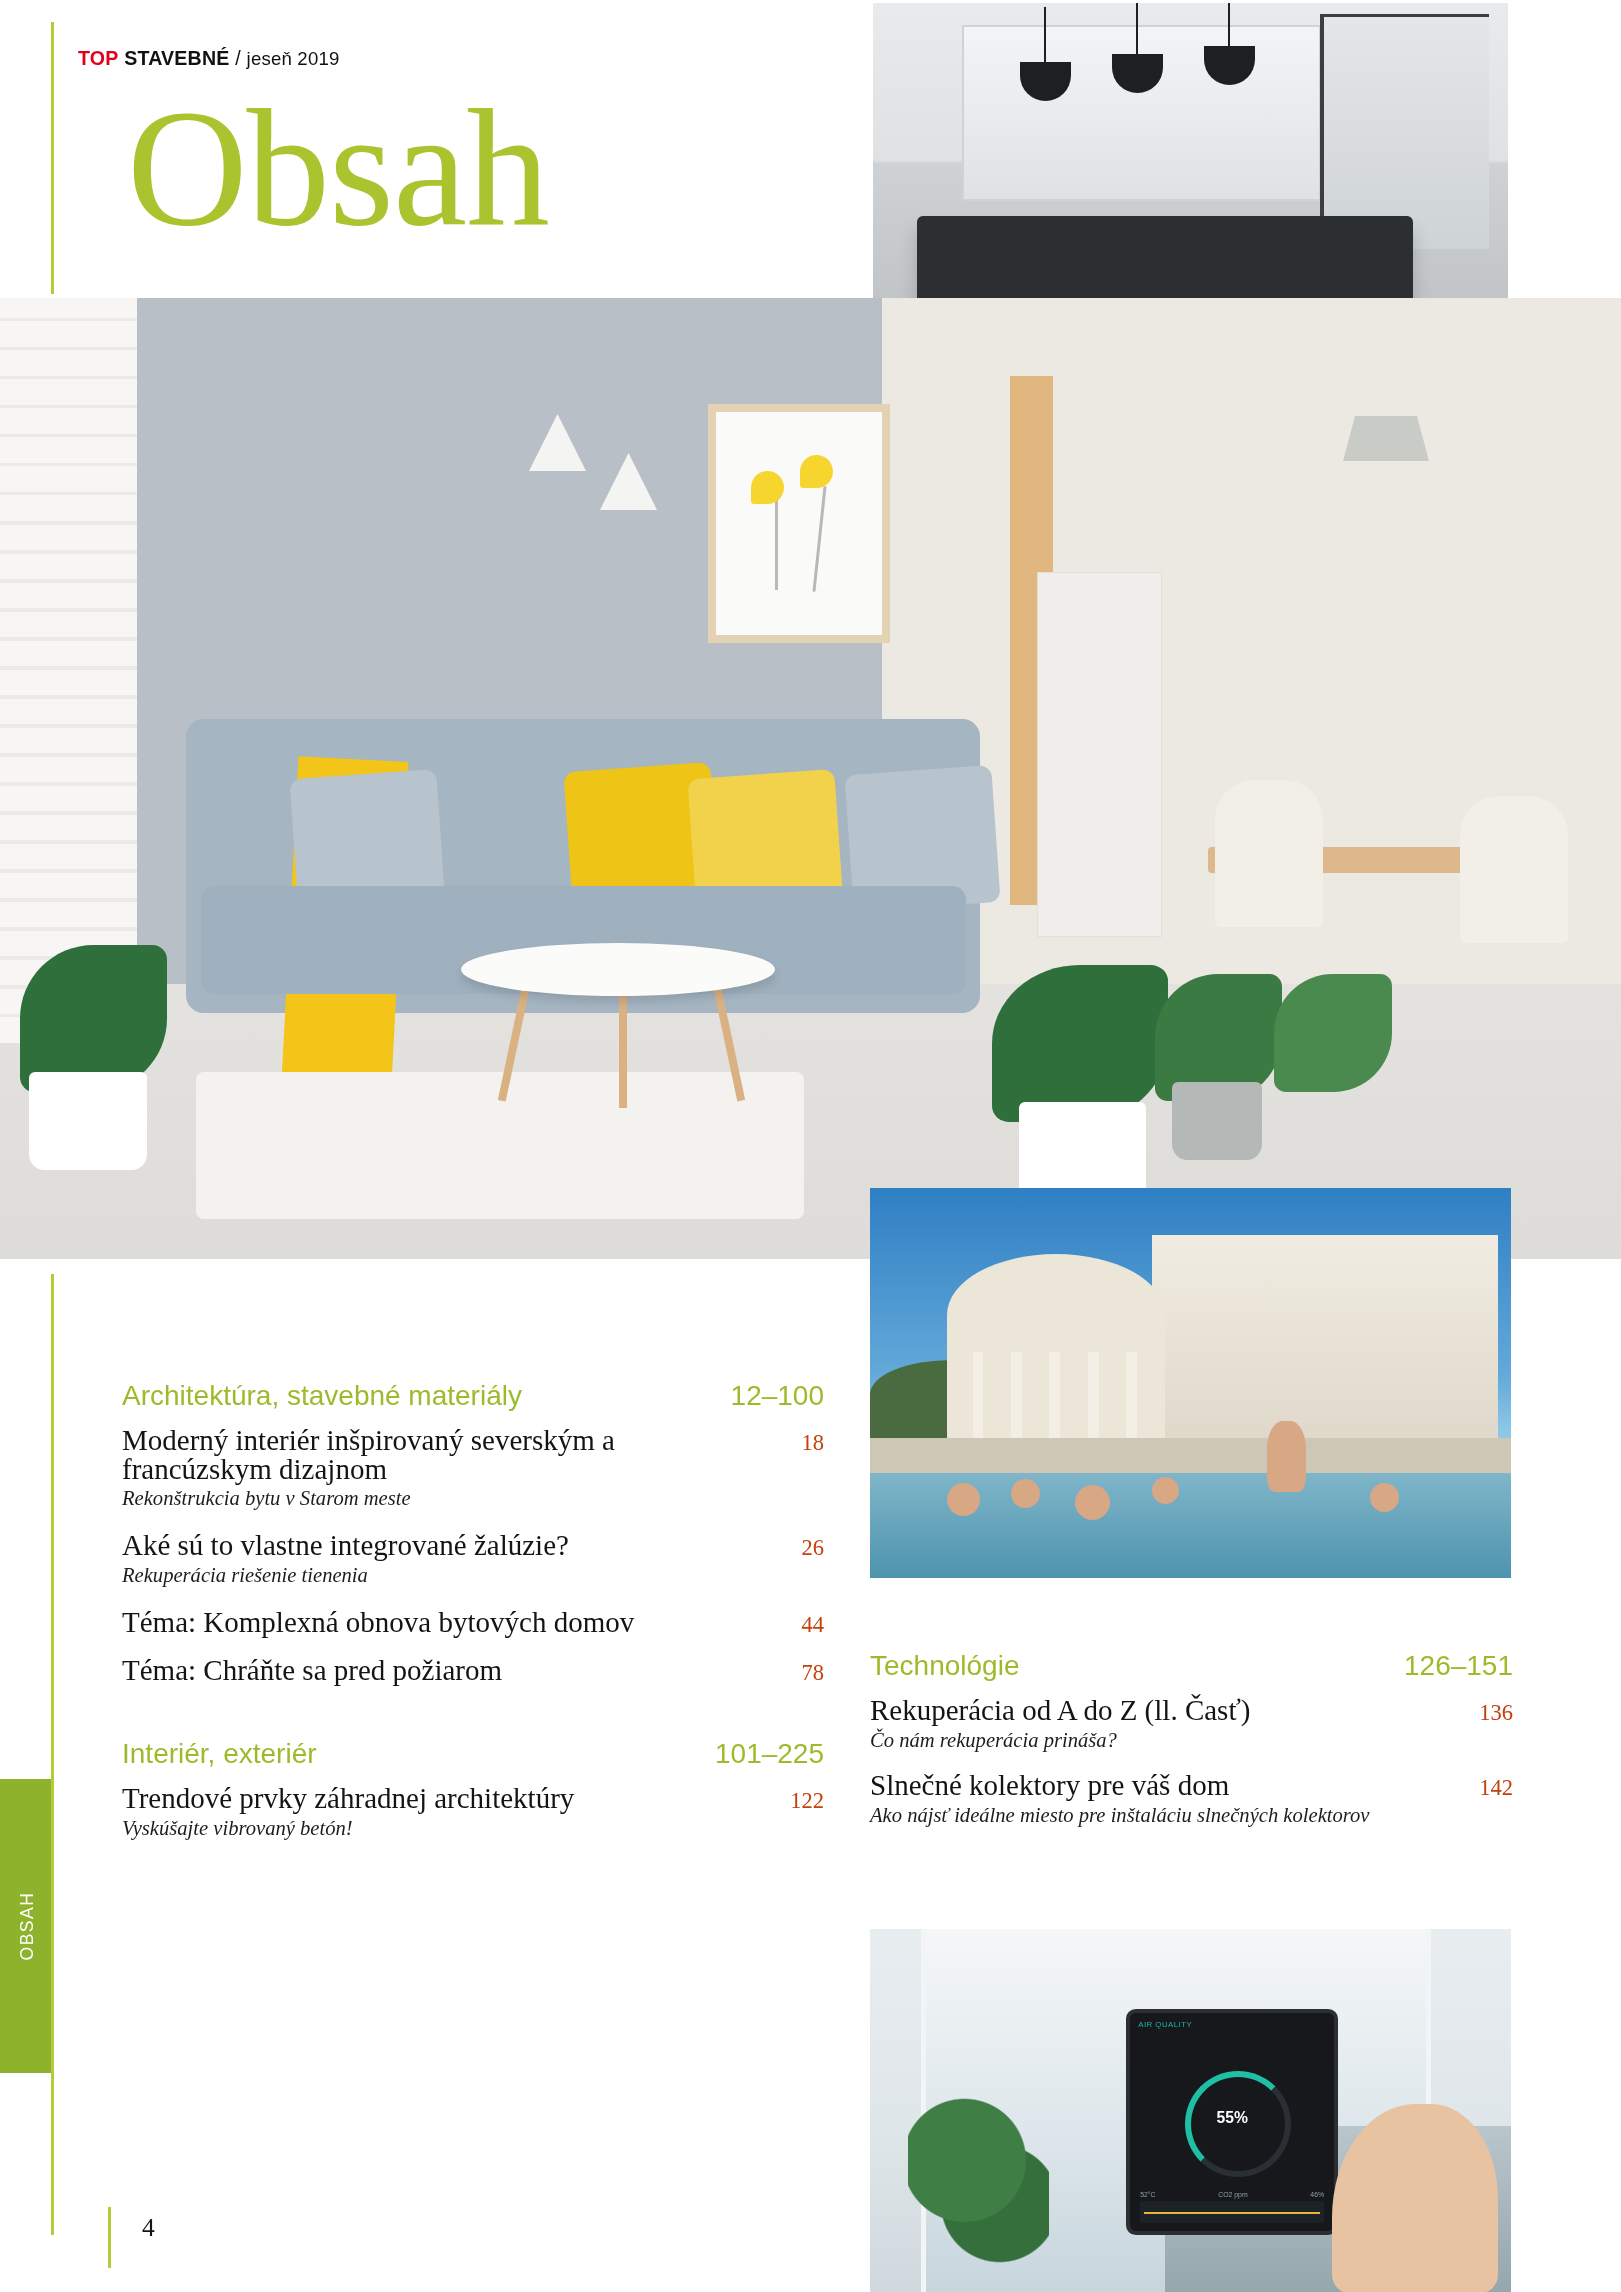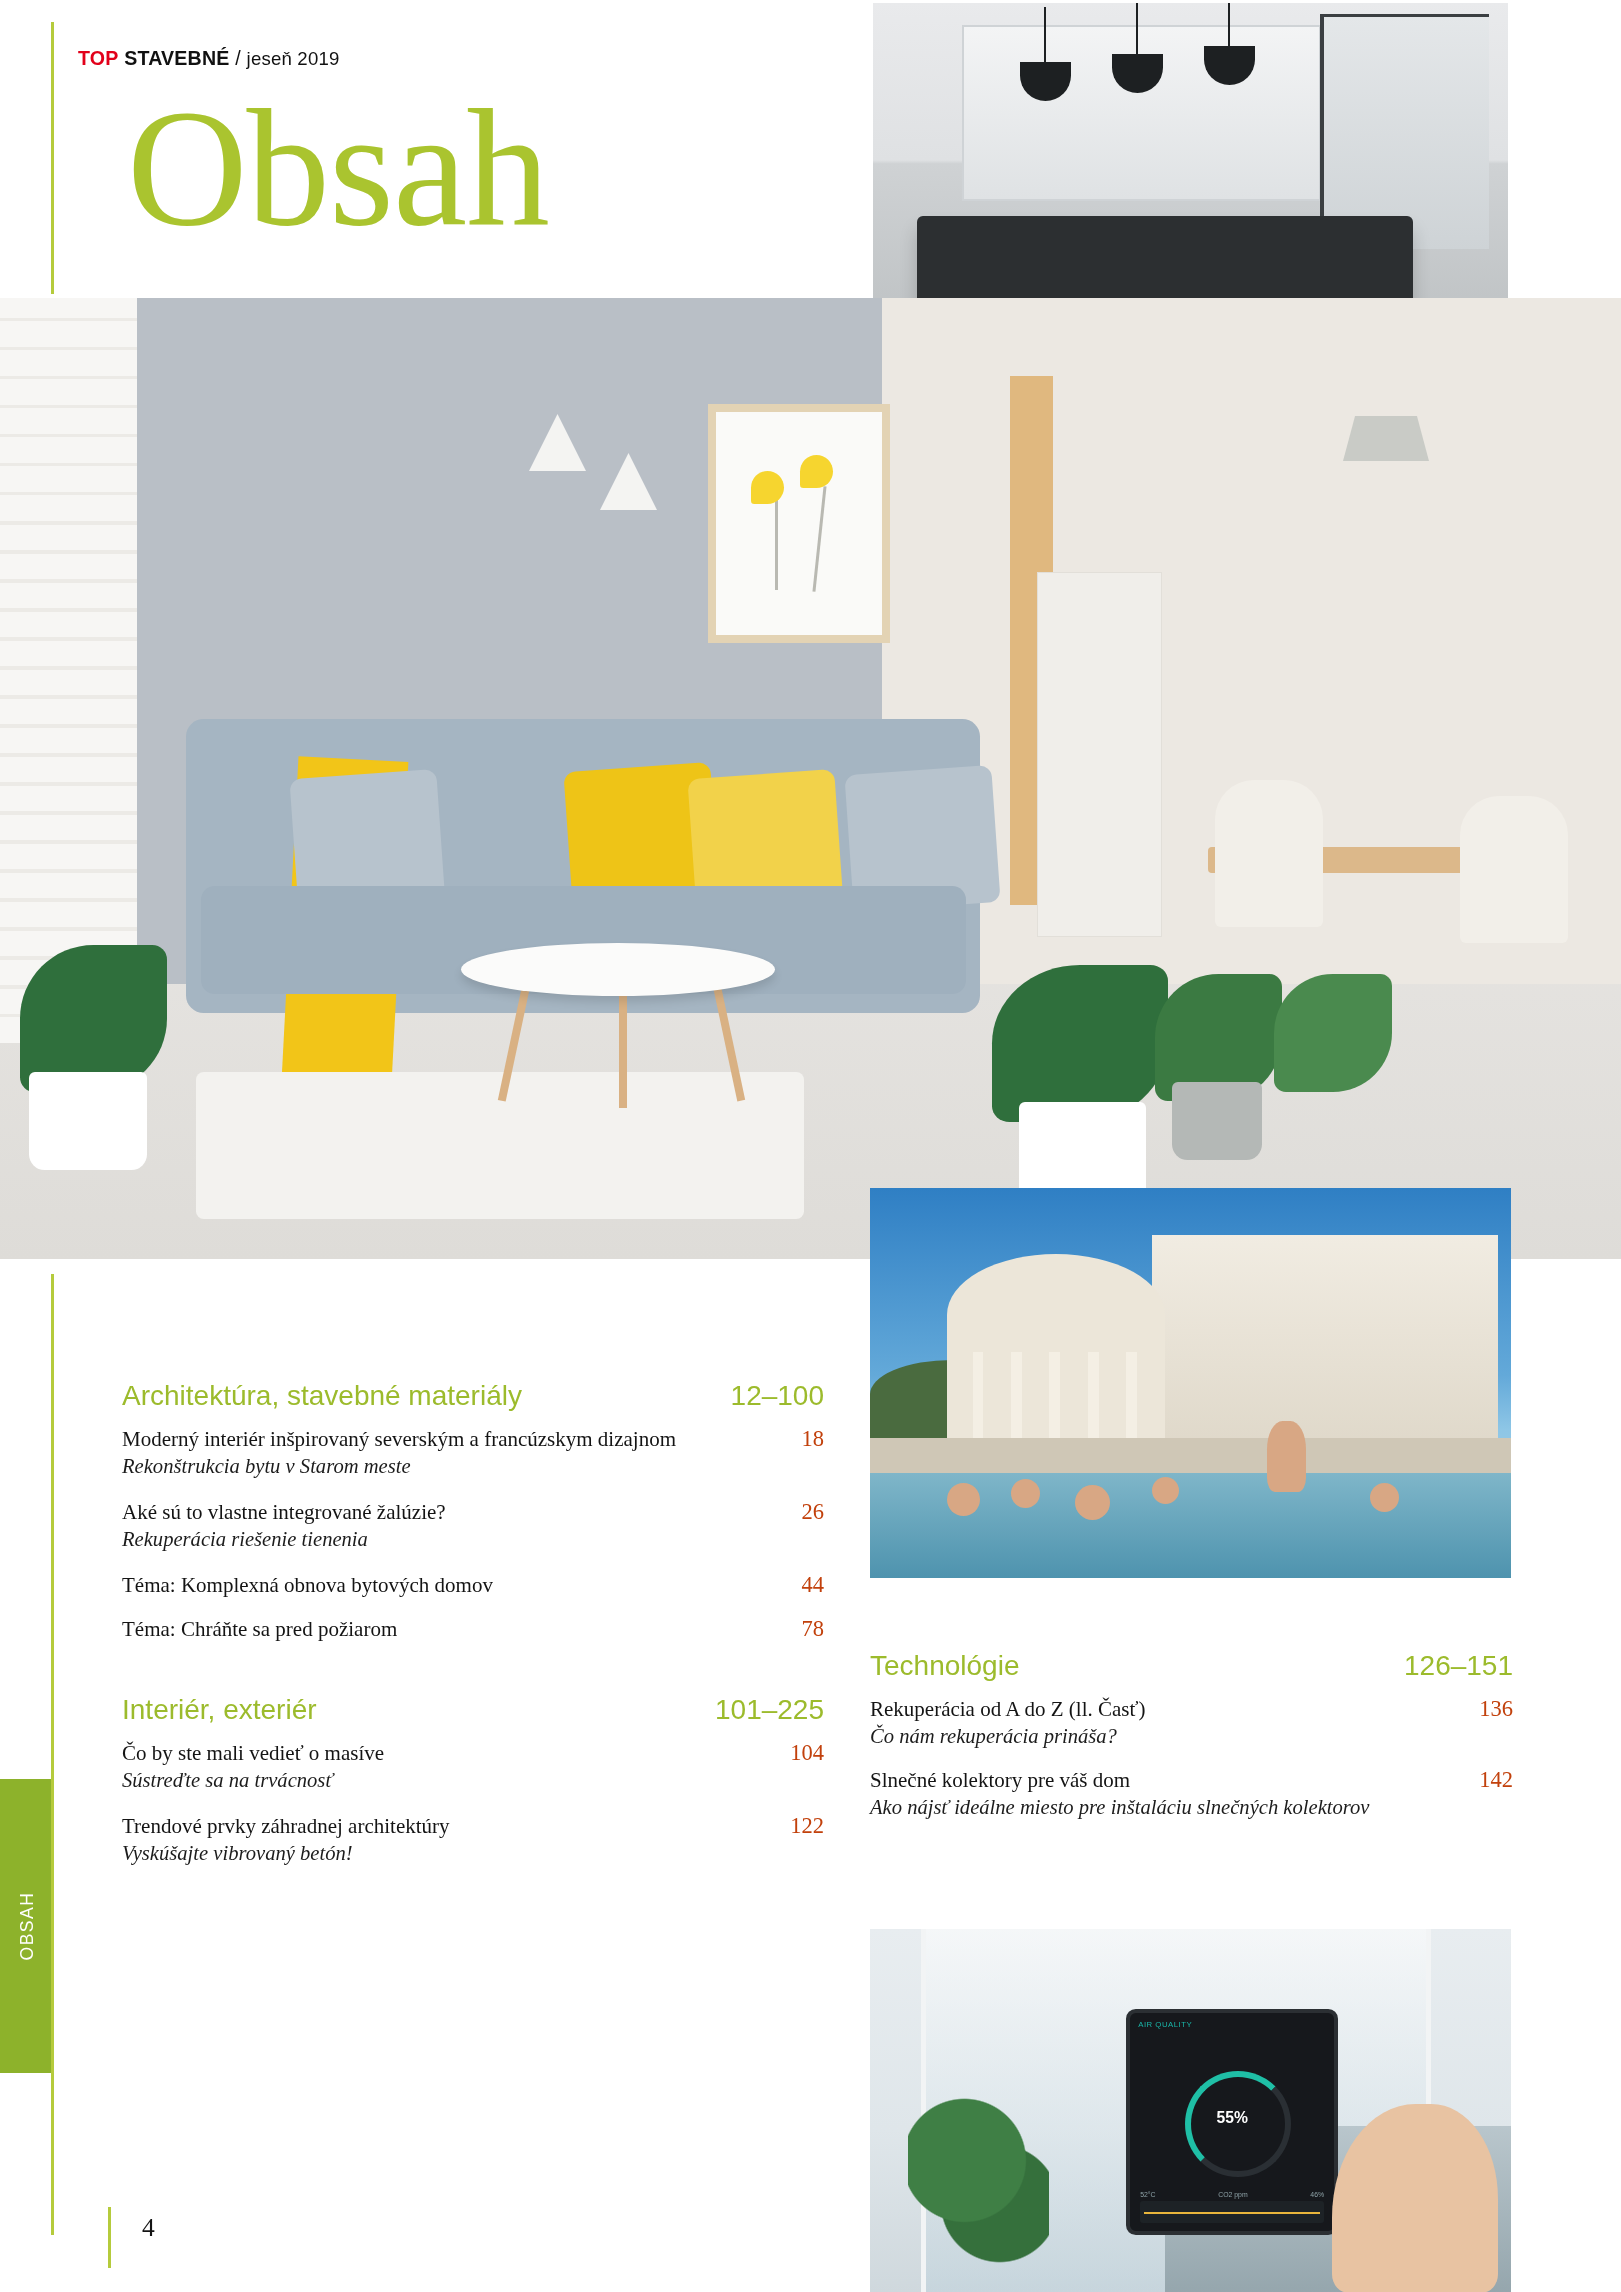--- a/index.html
+++ b/index.html
@@ -573,23 +573,23 @@
 
   .entry {
     margin-bottom: 18.6px;
   }
   .entry-row {
     display: flex;
     justify-content: space-between;
     align-items: baseline;
   }
   .entry-title {
-    font-size: 21px;
+    font-size: 29px;
     color: #141414;
-    line-height: 24px;
+    line-height: 29px;
     max-width: 588px;
   }
   .entry-page {
     font-size: 22.5px;
     color: #c2410c;
     white-space: nowrap;
     padding-left: 15.7px;
   }
   .entry-sub {
     font-size: 20.6px;
@@ -788,27 +788,20 @@
   </div>
 
   <div class="section-gap"></div>
 
   <div>
     <div class="section-head">
       <span>Interiér, exteriér</span>
       <span class="pages">101–225</span>
     </div>
 
-    <div class="entry">
-      <div class="entry-row">
-        <span class="entry-title">Čo by ste mali vedieť o masíve</span>
-        <span class="entry-page">104</span>
-      </div>
-      <div class="entry-sub">Sústreďte sa na trvácnosť</div>
-    </div>
 
     <div class="entry">
       <div class="entry-row">
         <span class="entry-title">Trendové prvky záhradnej architektúry</span>
         <span class="entry-page">122</span>
       </div>
       <div class="entry-sub">Vyskúšajte vibrovaný betón!</div>
     </div>
   </div>
 

